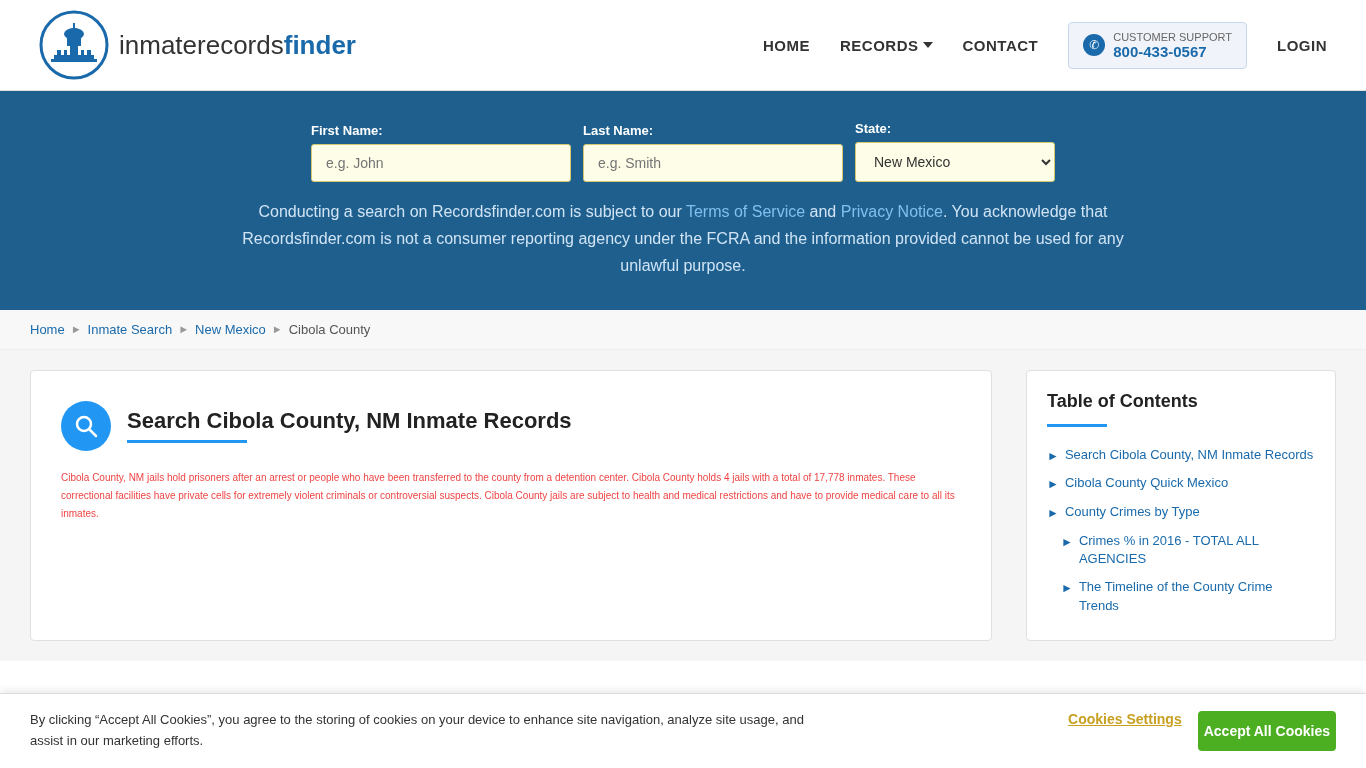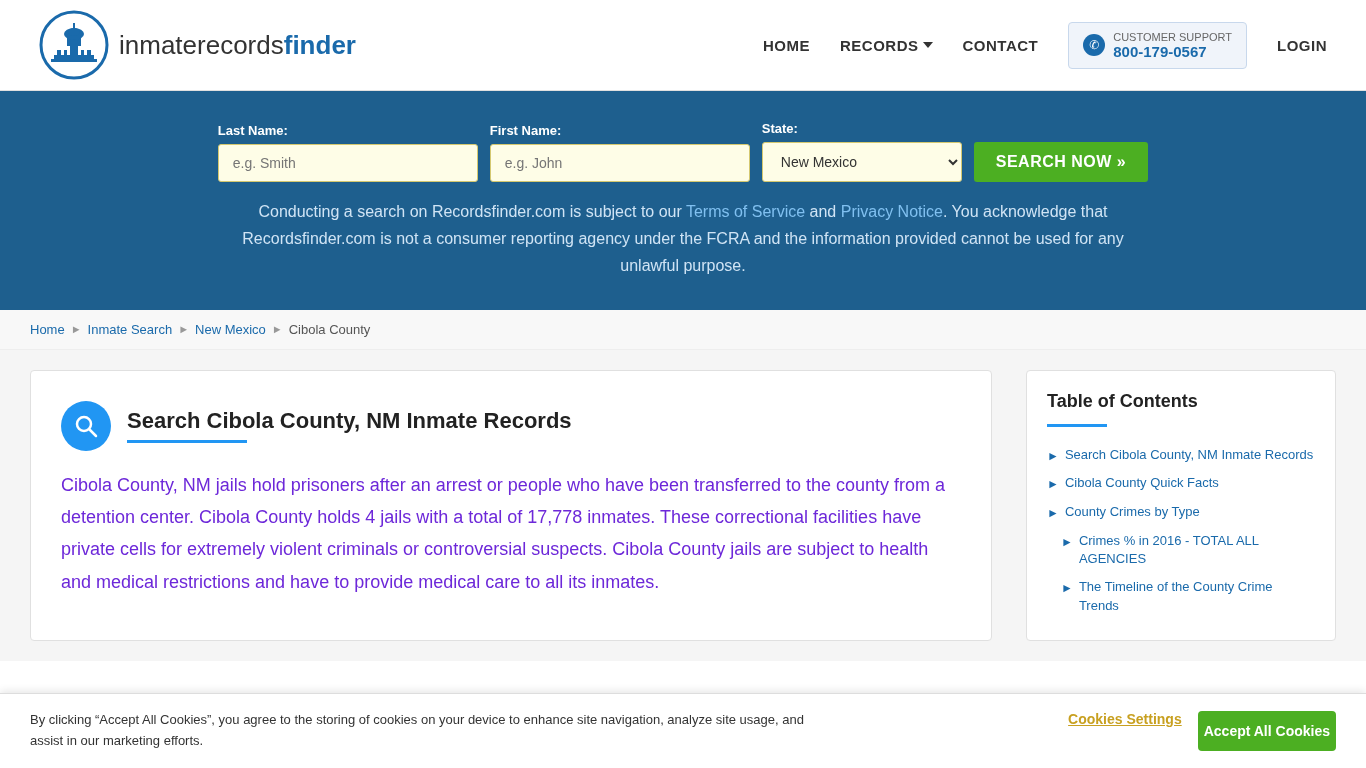--- a/index.html
+++ b/index.html
@@ -212,23 +212,23 @@
       font-weight: 700;
       color: #222;
     }
     .content-title-underline {
       width: 120px;
       height: 3px;
       background: #2196f3;
       margin-top: 6px;
     }
     .content-body {
-      font-size: 18px;
+      font-size: 10px;
       line-height: 1.8;
-      color: #6d28d9;
+      color: #ef4444;
       margin-top: 18px;
     }
 
     
     .sidebar {
       width: 310px;
       flex-shrink: 0;
     }
     .toc-box {
       background: #fff;
@@ -343,43 +343,42 @@
     <a class="nav-item">HOME</a>
     <div class="nav-item nav-records">
       <span>RECORDS</span>
       <span class="chevron-down"></span>
     </div>
     <a class="nav-item">CONTACT</a>
     <div class="customer-support">
       <div class="phone-icon">✆</div>
       <div>
         <div class="customer-support-text">CUSTOMER SUPPORT</div>
-        <div class="customer-support-number">800-179-0567</div>
+        <div class="customer-support-number">800-433-0567</div>
       </div>
     </div>
     <a class="nav-item login-btn">LOGIN</a>
   </nav>
 </header>
 
 <section class="hero">
   <div class="search-form">
     <div class="form-group">
+      <label class="form-label">First Name:</label>
+      <input class="form-input" type="text" placeholder="e.g. John" style="">
+    </div>
+    <div class="form-group">
       <label class="form-label">Last Name:</label>
       <input class="form-input" type="text" placeholder="e.g. Smith" style="">
-    </div>
-    <div class="form-group">
-      <label class="form-label">First Name:</label>
-      <input class="form-input" type="text" placeholder="e.g. John" style="">
     </div>
     <div class="form-group">
       <label class="form-label">State:</label>
       <select class="state-select">
       <option value="Alabama">Alabama</option><option value="Alaska">Alaska</option><option value="Arizona">Arizona</option><option value="Arkansas">Arkansas</option><option value="California">California</option><option value="Colorado">Colorado</option><option value="Connecticut">Connecticut</option><option value="Delaware">Delaware</option><option value="Florida">Florida</option><option value="Georgia">Georgia</option><option value="Hawaii">Hawaii</option><option value="Idaho">Idaho</option><option value="Illinois">Illinois</option><option value="Indiana">Indiana</option><option value="Iowa">Iowa</option><option value="Kansas">Kansas</option><option value="Kentucky">Kentucky</option><option value="Louisiana">Louisiana</option><option value="Maine">Maine</option><option value="Maryland">Maryland</option><option value="Massachusetts">Massachusetts</option><option value="Michigan">Michigan</option><option value="Minnesota">Minnesota</option><option value="Mississippi">Mississippi</option><option value="Missouri">Missouri</option><option value="Montana">Montana</option><option value="Nebraska">Nebraska</option><option value="Nevada">Nevada</option><option value="New Hampshire">New Hampshire</option><option value="New Jersey">New Jersey</option><option value="New Mexico" selected="">New Mexico</option><option value="New York">New York</option><option value="North Carolina">North Carolina</option><option value="North Dakota">North Dakota</option><option value="Ohio">Ohio</option><option value="Oklahoma">Oklahoma</option><option value="Oregon">Oregon</option><option value="Pennsylvania">Pennsylvania</option><option value="Rhode Island">Rhode Island</option><option value="South Carolina">South Carolina</option><option value="South Dakota">South Dakota</option><option value="Tennessee">Tennessee</option><option value="Texas">Texas</option><option value="Utah">Utah</option><option value="Vermont">Vermont</option><option value="Virginia">Virginia</option><option value="Washington">Washington</option><option value="West Virginia">West Virginia</option><option value="Wisconsin">Wisconsin</option><option value="Wyoming">Wyoming</option></select>
     </div>
-    <button class="search-btn">SEARCH NOW »</button>
   </div>
   <div class="hero-disclaimer">
     Conducting a search on Recordsfinder.com is subject to our <a>Terms of Service</a> and <a>Privacy Notice</a>. You acknowledge that<br>
     Recordsfinder.com is not a consumer reporting agency under the FCRA and the information provided cannot be used for any<br>
     unlawful purpose.
   </div>
 </section>
 
 <nav class="breadcrumb">
   <a>Home</a>
@@ -412,21 +411,21 @@
     <div class="toc-box">
       <h3 class="toc-title">Table of Contents</h3>
       <div class="toc-divider"></div>
       <div id="toc-items-container">
           <div class="toc-item">
             <span class="toc-chevron">►</span>
             <span>Search Cibola County, NM Inmate Records</span>
           </div>
           <div class="toc-item">
             <span class="toc-chevron">►</span>
-            <span>Cibola County Quick Facts</span>
+            <span>Cibola County Quick Mexico</span>
           </div>
           <div class="toc-item">
             <span class="toc-chevron">►</span>
             <span>County Crimes by Type</span>
           </div>
           <div class="toc-item sub-item">
             <span class="toc-chevron">►</span>
             <span>Crimes % in 2016 - TOTAL ALL AGENCIES</span>
           </div>
           <div class="toc-item sub-item">

